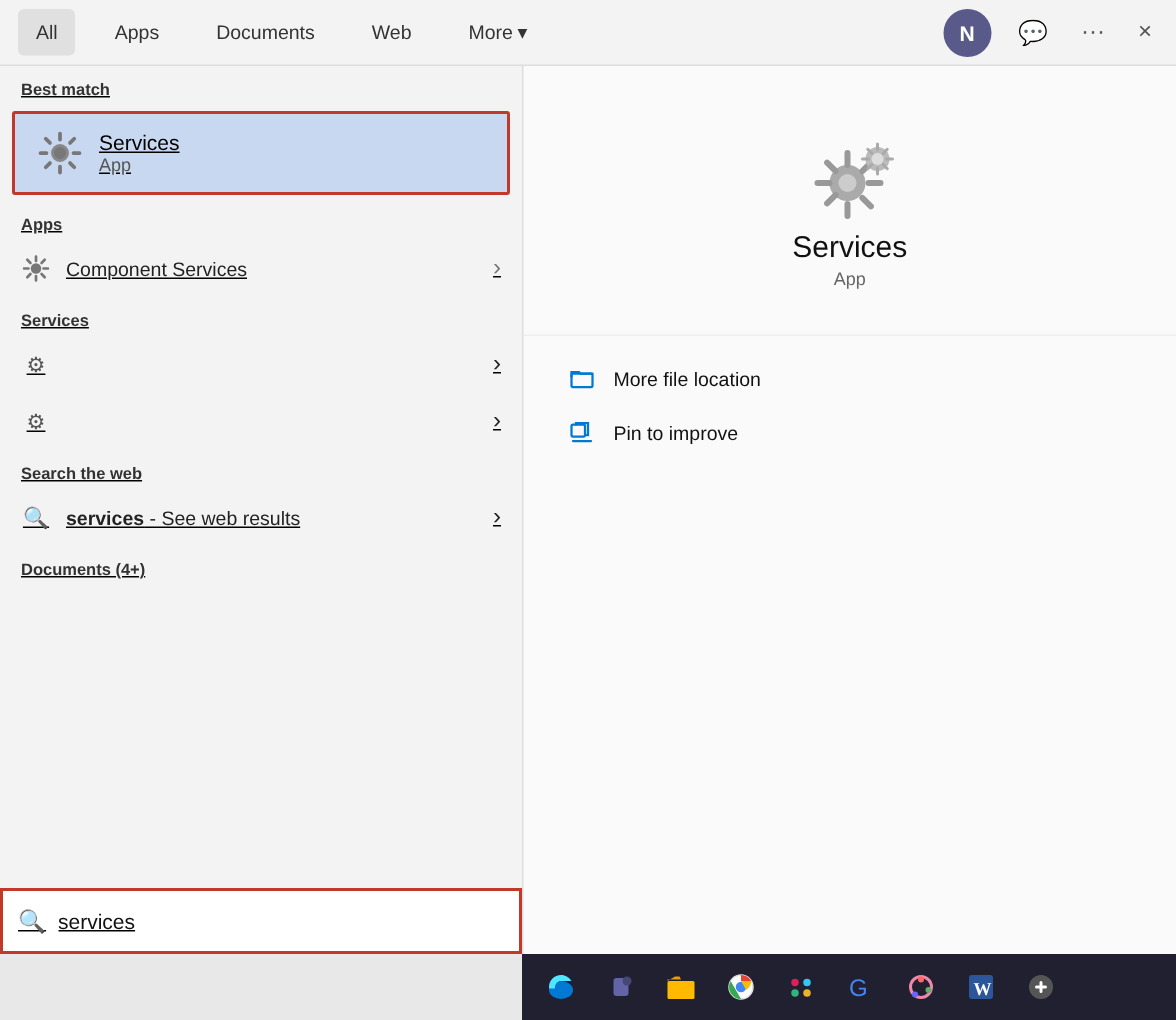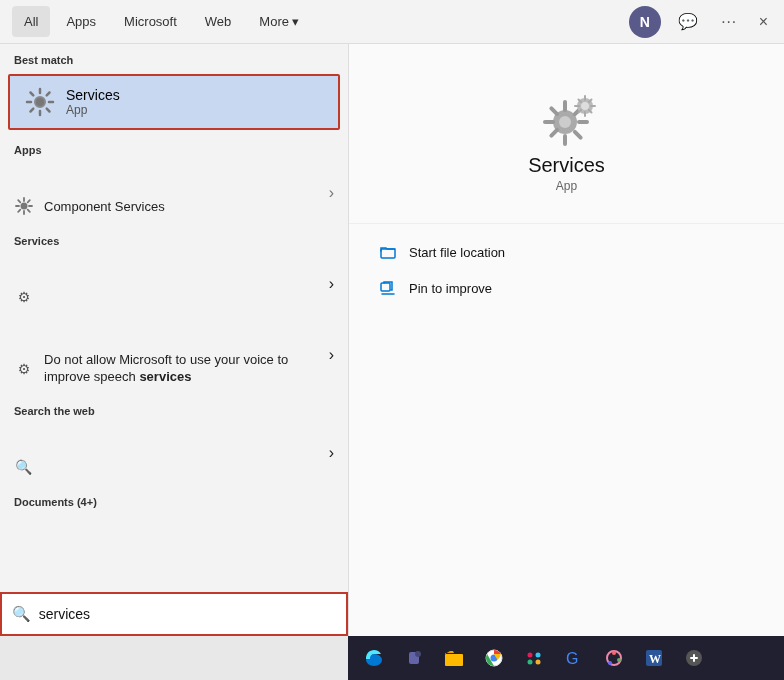--- a/index.html
+++ b/index.html
@@ -9,21 +9,21 @@
     .top-bar {
       display: flex;
       align-items: center;
       padding: 0 12px;
       height: 44px;
       background: #f3f3f3;
       border-bottom: 1px solid #ddd;
     }
     .top-bar-tabs {
       display: flex;
-      gap: 4px;
+      gap: 14px;
       flex: 1;
     }
     .tab-item {
       padding: 8px 12px;
       font-size: 13px;
       color: #333;
       cursor: pointer;
       border-radius: 4px;
     }
     .tab-item.active {
@@ -62,20 +62,21 @@
       display: flex;
       height: 592px; 
     }
 
     
     .left-panel {
       width: 348px;
       background: #f3f3f3;
       display: flex;
       flex-direction: column;
+      text-decoration: underline;
     }
 
     .section-label {
       font-size: 11px;
       font-weight: 600;
       color: #333;
       padding: 10px 14px 4px 14px;
       text-transform: none;
     }
 
@@ -114,21 +115,20 @@
       padding: 9px 14px;
       cursor: pointer;
       font-size: 13px;
       color: #222;
       justify-content: space-between;
     }
     .list-item-left {
       display: flex;
       align-items: center;
       gap: 10px;
-      margin-top: 27px;
     }
     .list-icon {
       width: 20px; height: 20px;
       display: flex;
       align-items: center;
       justify-content: center;
       color: #555;
       font-size: 14px;
     }
     .chevron { color: #777; font-size: 11px; }
@@ -214,21 +214,21 @@
     .chevron-down::after { content: '▾'; }
     .arrow-right::after { content: '›'; font-size: 16px; }
   </style>
 </head>
 <body>
 
 <div class="top-bar">
   <div class="top-bar-tabs">
     <div class="tab-item active">All</div>
     <div class="tab-item">Apps</div>
-    <div class="tab-item">Microsoft</div>
+    <div class="tab-item">Documents</div>
     <div class="tab-item">Web</div>
     <div class="tab-item more-tab">
       <span>More</span>
       <span class="chevron-down"></span>
     </div>
   </div>
   <div class="top-bar-right">
     <div class="avatar-circle">N</div>
     <div class="icon-btn">💬</div>
     <div class="icon-btn">···</div>
@@ -273,29 +273,29 @@
     <div class="section-label">Services</div>
     <div class="list-item">
       <div class="list-item-left">
         <div class="list-icon">⚙</div>
       </div>
       <span class="arrow-right"></span>
     </div>
     <div class="list-item">
       <div class="list-item-left">
         <div class="list-icon">⚙</div>
-        <span style="max-width:260px; line-height:1.3;">Do not allow Microsoft to use your voice to improve speech <strong>services</strong></span>
       </div>
       <span class="arrow-right"></span>
     </div>
 
     <div class="section-label">Search the web</div>
     <div class="list-item">
       <div class="list-item-left">
         <div class="list-icon">🔍</div>
+        <span><strong>services</strong> - See web results</span>
       </div>
       <span class="arrow-right"></span>
     </div>
 
     <div class="section-label">Documents (4+)</div>
 
     <div style="flex:1"></div>
 
     <div style="border: 2px solid #c0392b; margin: 0; background: white; display:flex; align-items:center; height:44px; padding: 0 10px; gap:8px;">
       <span style="color:#555; font-size:15px;">🔍</span>
@@ -328,21 +328,21 @@
 
 
 
       <div class="action-item">
         <div class="action-icon">
           <svg width="16" height="16" viewBox="0 0 16 16" fill="none">
             <rect x="1" y="5" width="14" height="9" rx="1" stroke="#0078d4" stroke-width="1.5" fill="none"></rect>
             <path d="M1 7V4h5l1 1h8" stroke="#0078d4" stroke-width="1.5" stroke-linecap="round"></path>
           </svg>
         </div>
-        <span>Start file location</span>
+        <span>More file location</span>
       </div>
 
 
       <div class="action-item">
         <div class="action-icon">
           <svg width="16" height="16" viewBox="0 0 16 16" fill="none">
             <rect x="1" y="3" width="9" height="8" rx="1" stroke="#0078d4" stroke-width="1.5" fill="none"></rect>
             <path d="M4 3V2h8v8h-1" stroke="#0078d4" stroke-width="1.5" stroke-linecap="round"></path>
             <path d="M2 14h12" stroke="#0078d4" stroke-width="1.5" stroke-linecap="round"></path>
           </svg>

